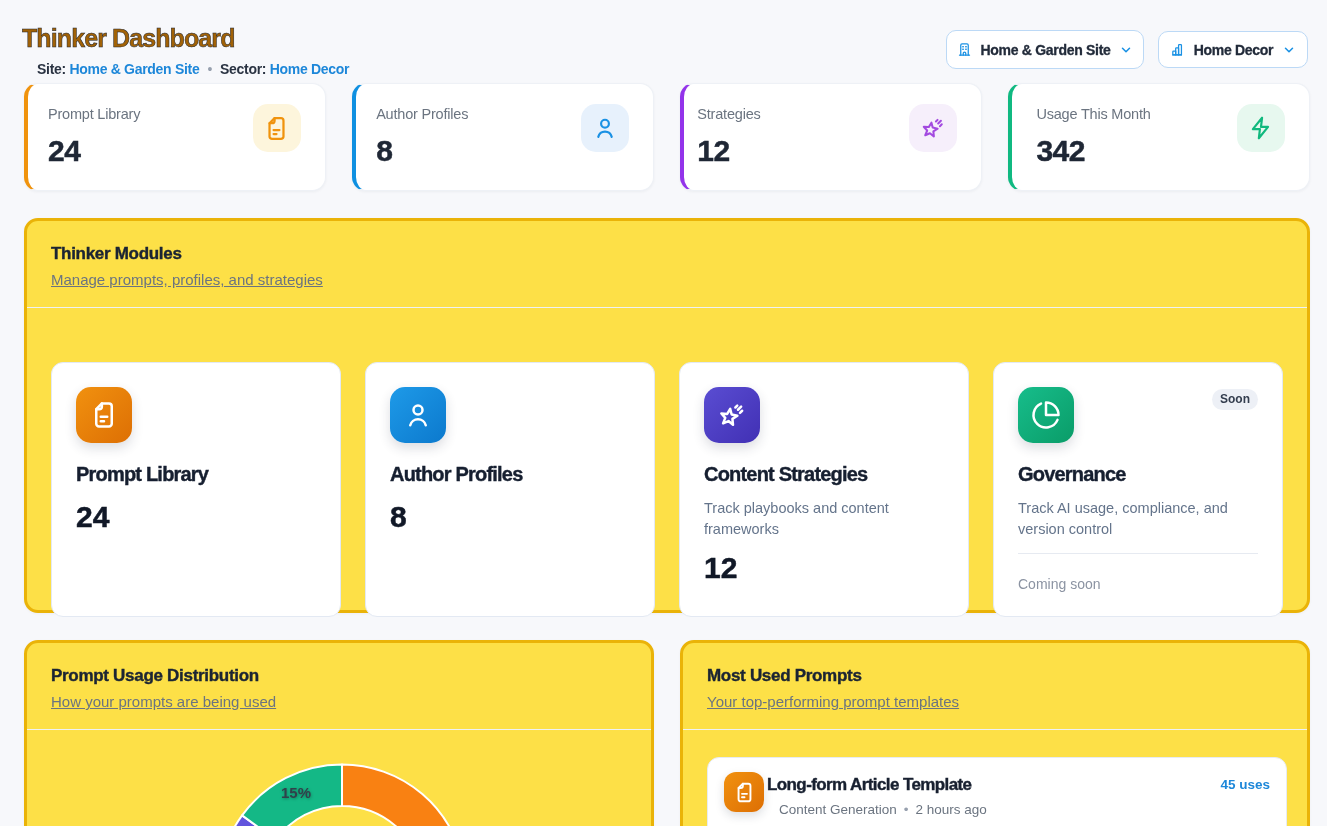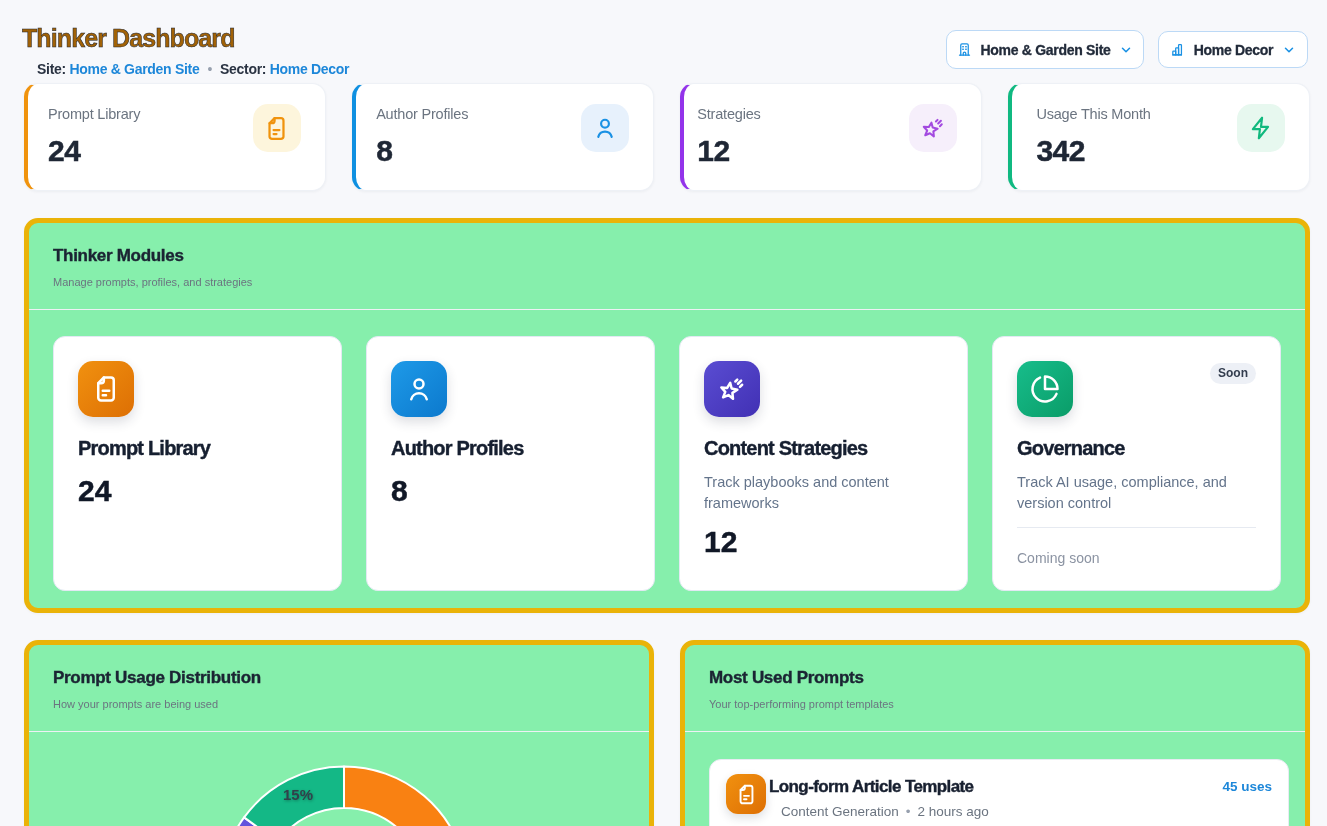--- a/index.html
+++ b/index.html
@@ -53,35 +53,35 @@
   position:absolute; top:20px; right:24px; width:48px; height:48px;
   border-radius:15px; display:flex; align-items:center; justify-content:center;
 }
 .s-orange { border-left-color:#f0930d; }
 .s-blue   { border-left-color:#0f90e1; }
 .s-purple { border-left-color:#9333ea;padding-left:13px; }
 .s-green  { border-left-color:#10b981;padding-left:24px; }
 
 
 .section {
-  position:absolute; background:#86efac;
-  border:5px solid #eab308; border-radius:14px;
+  position:absolute; background:#fde047;
+  border:3px solid #eab308; border-radius:14px;
   box-shadow:0 1px 3px rgba(23,31,54,.04);
 }
 #modules { left:24px; top:218px; width:1286px; height:395px; }
 .sec-head { padding:24px 24px 0 24px; border-bottom:1px solid #eef1f5; }
 .sec-title { font-size:17px; line-height:17px; font-weight:700; color:#1b2433; letter-spacing:-0.3px; -webkit-text-stroke:0.4px #1b2433; }
-.sec-sub { font-size:11px; line-height:20px; margin-top:8px; color:#6b7480; padding-bottom:17px; }
+.sec-sub { font-size:15px; line-height:20px; margin-top:8px; color:#6b7480; padding-bottom:17px;text-decoration:underline; }
 
 .modgrid {
   padding:26px 24px 24px 24px; display:grid; grid-template-columns:repeat(4,1fr); gap:24px;
 }
 .mod {
   position:relative; height:255px; background:#fff;
-  border:1px solid #e3e9f3; border-radius:12px; padding:24px;
+  border:1px solid #e3e9f3; border-radius:12px; padding:24px;margin-top:28px;
 }
 .mod .mic {
   width:56px; height:56px; border-radius:15px;
   display:flex; align-items:center; justify-content:center;
   box-shadow:0 5px 12px rgba(35,45,70,.16);
 }
 .mod h3 { font-size:20px; line-height:27px; margin-top:18px; font-weight:700; color:#161f30; letter-spacing:-0.8px; -webkit-text-stroke:0.4px #161f30; }
 .mod p { font-size:14.5px; line-height:20.5px; margin-top:10px; color:#64748b; }
 .mod .mnum { font-size:30px; line-height:34px; font-weight:700; margin-top:12px; color:#111827; -webkit-text-stroke:0.5px #111827; }
 .g-orange { background:linear-gradient(135deg,#f1910f,#dd6f04); }

